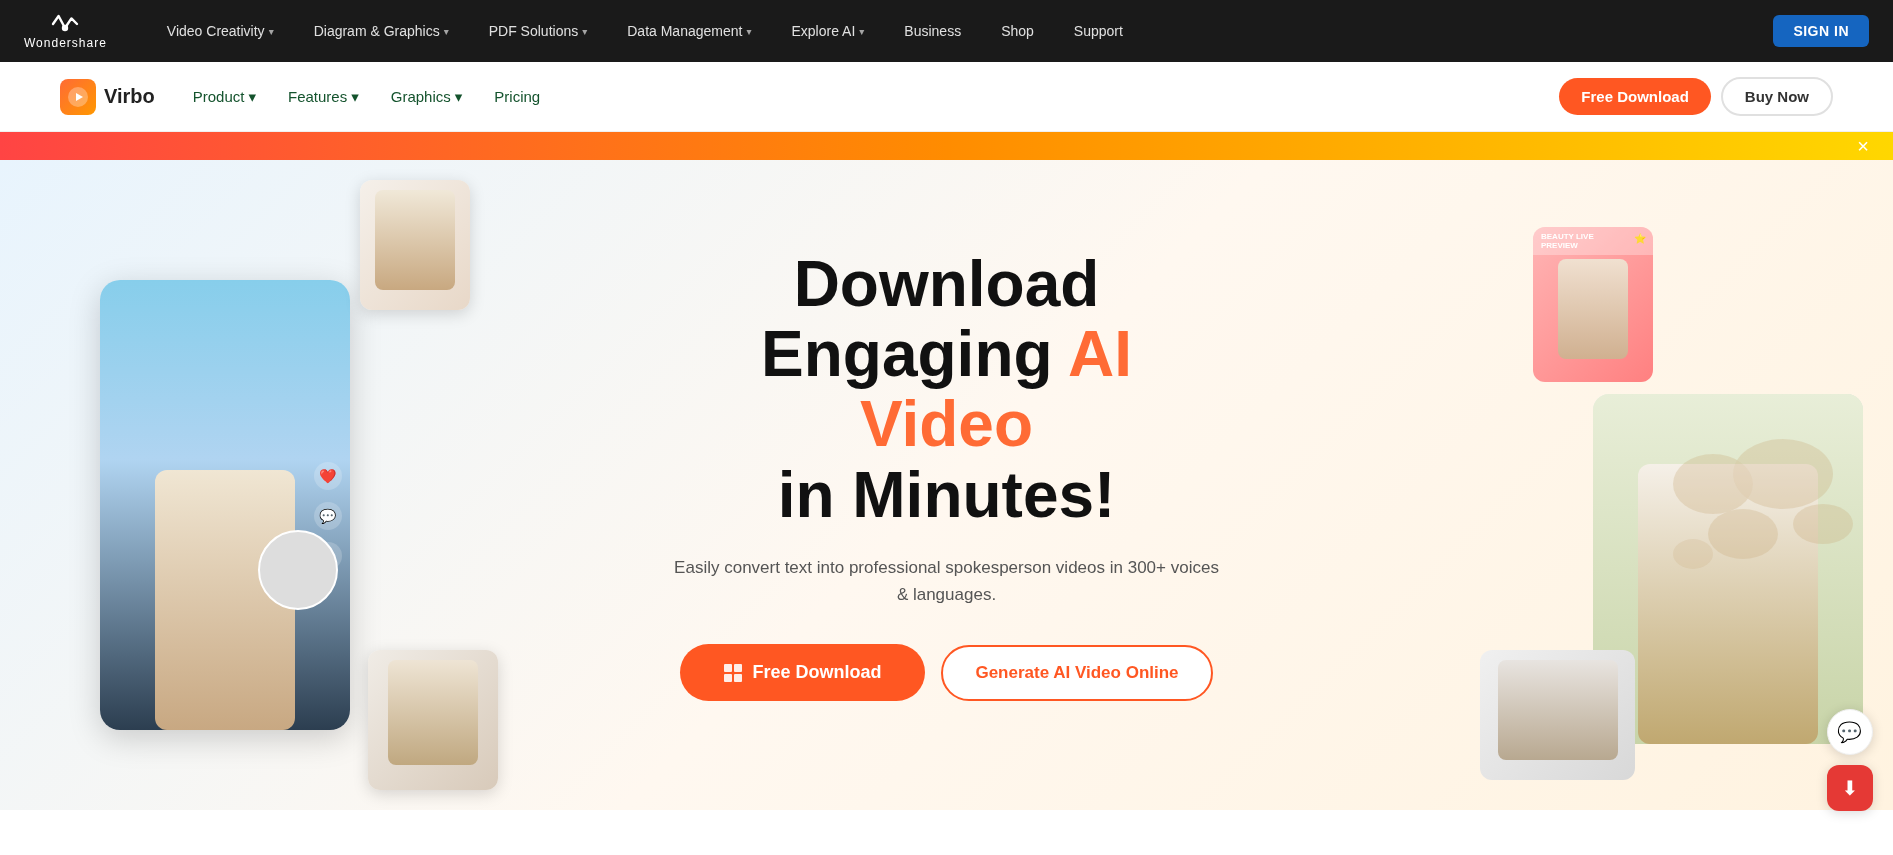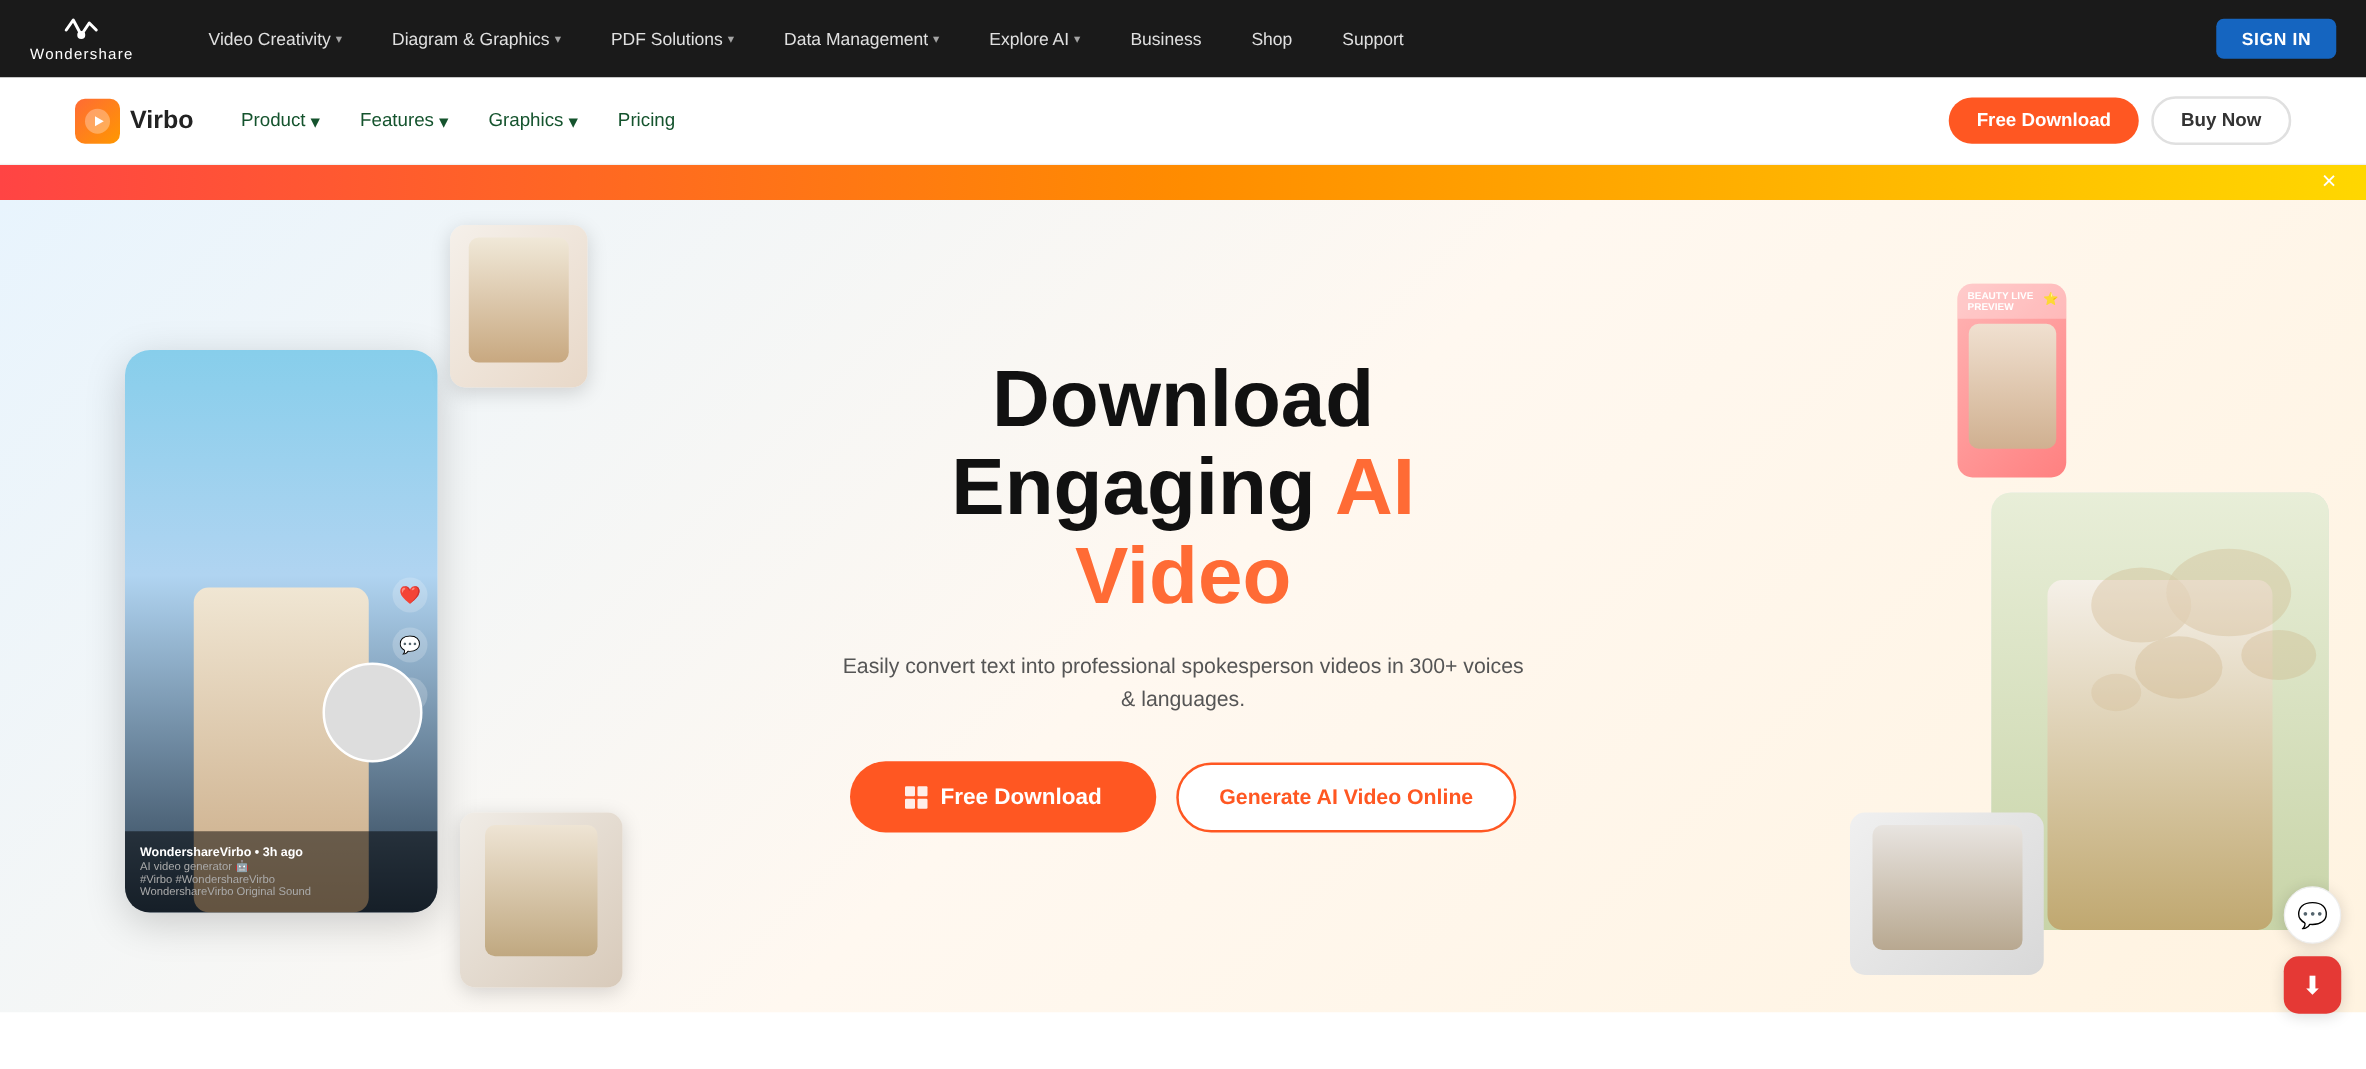--- a/index.html
+++ b/index.html
@@ -343,21 +343,21 @@
       right: 0;
       top: 0;
       bottom: 0;
       width: 420px;
       display: flex;
       flex-direction: column;
       align-items: flex-end;
       justify-content: center;
     }
     .right-card-top {
-      width: 87px;
+      width: 120px;
       height: 155px;
       background: linear-gradient(135deg, #ffb5b5, #ff8080);
       border-radius: 12px;
       margin-right: 240px;
       margin-bottom: 12px;
       position: relative;
       overflow: hidden;
     }
     .right-card-top-header {
       background: rgba(255,255,255,0.3);
@@ -531,42 +531,37 @@
 
   <div class="hero-left">
     <div class="phone-mockup">
 
       <div class="phone-person"></div>
       <div class="phone-side-actions">
         <div class="phone-action">❤️</div>
         <div class="phone-action">💬</div>
         <div class="phone-action">↗</div>
       </div>
-      <div class="phone-overlay">
-        <div class="phone-username">WondershareVirbo • 3h ago</div>
-        <div class="phone-tag">AI video generator 🤖</div>
-        <div class="phone-tag">#Virbo #WondershareVirbo</div>
-        <div class="phone-tag">WondershareVirbo Original Sound</div>
-      </div>
       <div class="phone-avatar"></div>
     </div>
 
     <div class="float-img float-img-top-left" style="position:absolute; top:20px; left:360px; width:110px; height:130px; border-radius:12px; background:linear-gradient(135deg,#f5f0ea,#e8d8c8); overflow:hidden;">
       <div style="width:80px;height:100px;background:linear-gradient(180deg,#f0e8d8,#c8a880);border-radius:8px;margin:10px auto;"></div>
     </div>
 
     <div class="float-img float-img-bottom-left" style="position:absolute; bottom:20px; left:368px; width:130px; height:140px; border-radius:12px; background:linear-gradient(135deg,#f0ece6,#d8caba); overflow:hidden;">
       <div style="width:90px;height:105px;background:linear-gradient(180deg,#eee4d4,#c0a880);border-radius:8px;margin:10px auto;"></div>
     </div>
   </div>
 
   <div class="hero-center">
     <h1 class="hero-title">
       <span>Download</span><br>
       <span>Engaging </span><span class="hero-title-highlight">AI Video</span><br>
+      <span>in Minutes!</span>
     </h1>
     <p class="hero-subtitle">Easily convert text into professional spokesperson
 videos in 300+ voices &amp; languages.</p>
     <div class="hero-buttons">
       <button class="hero-download-btn">
         <span class="win-icon">
           <span></span>
             <span></span>
             <span></span>
             <span></span>

